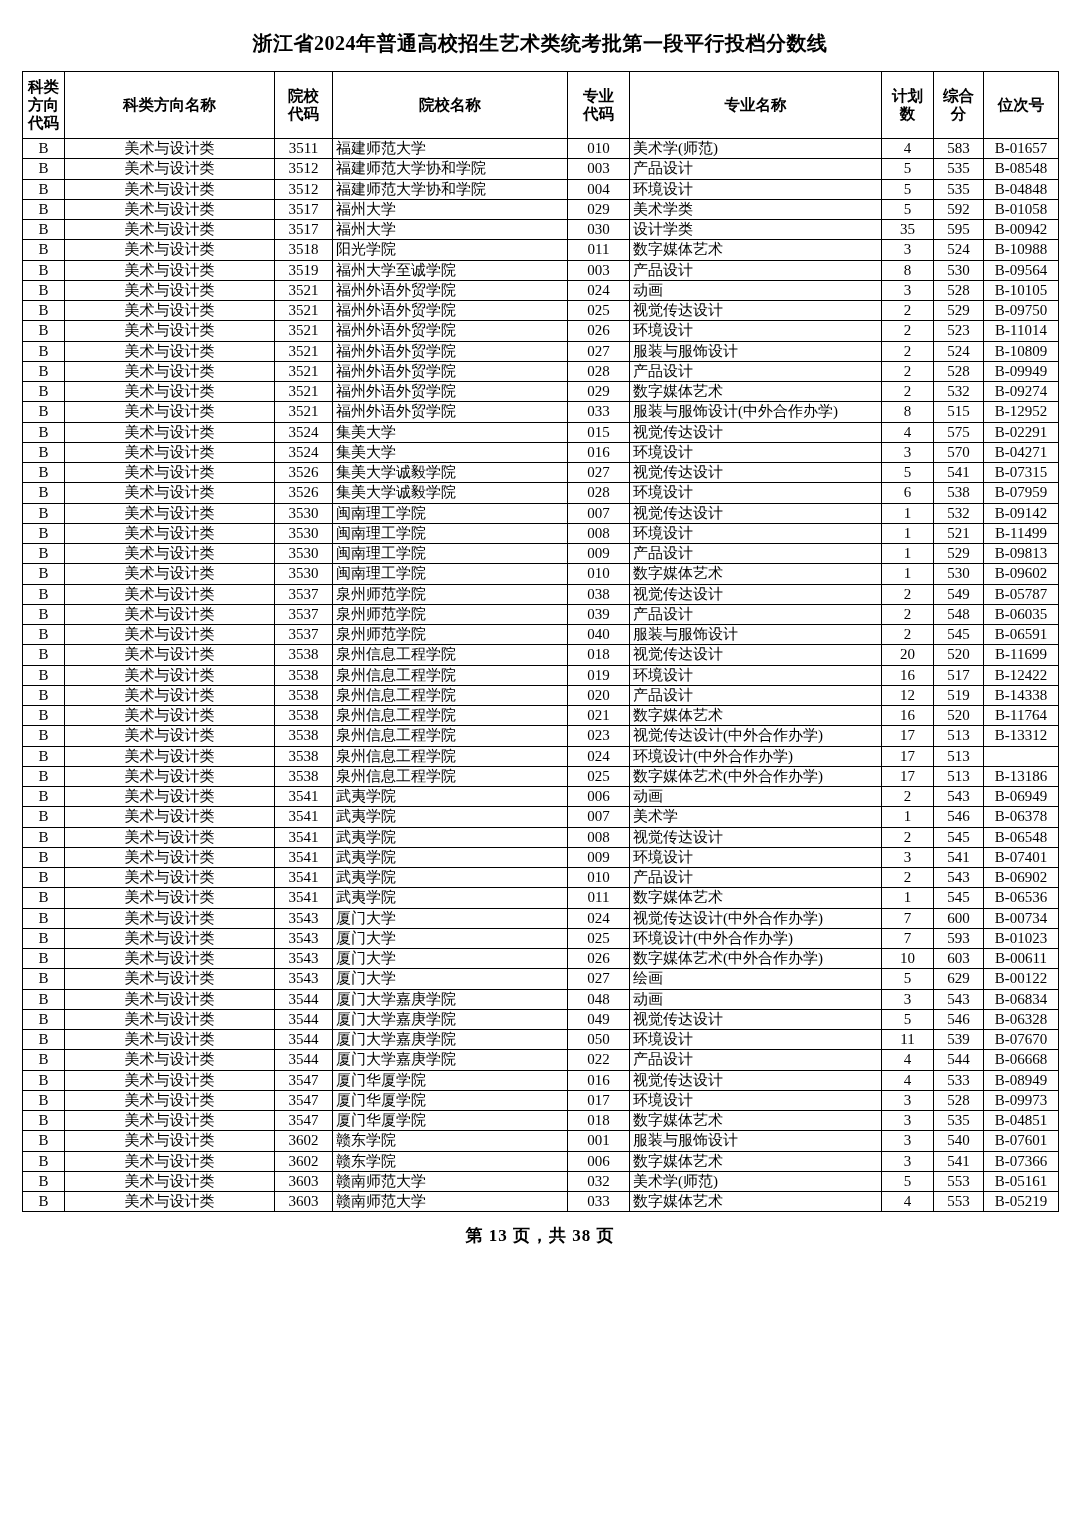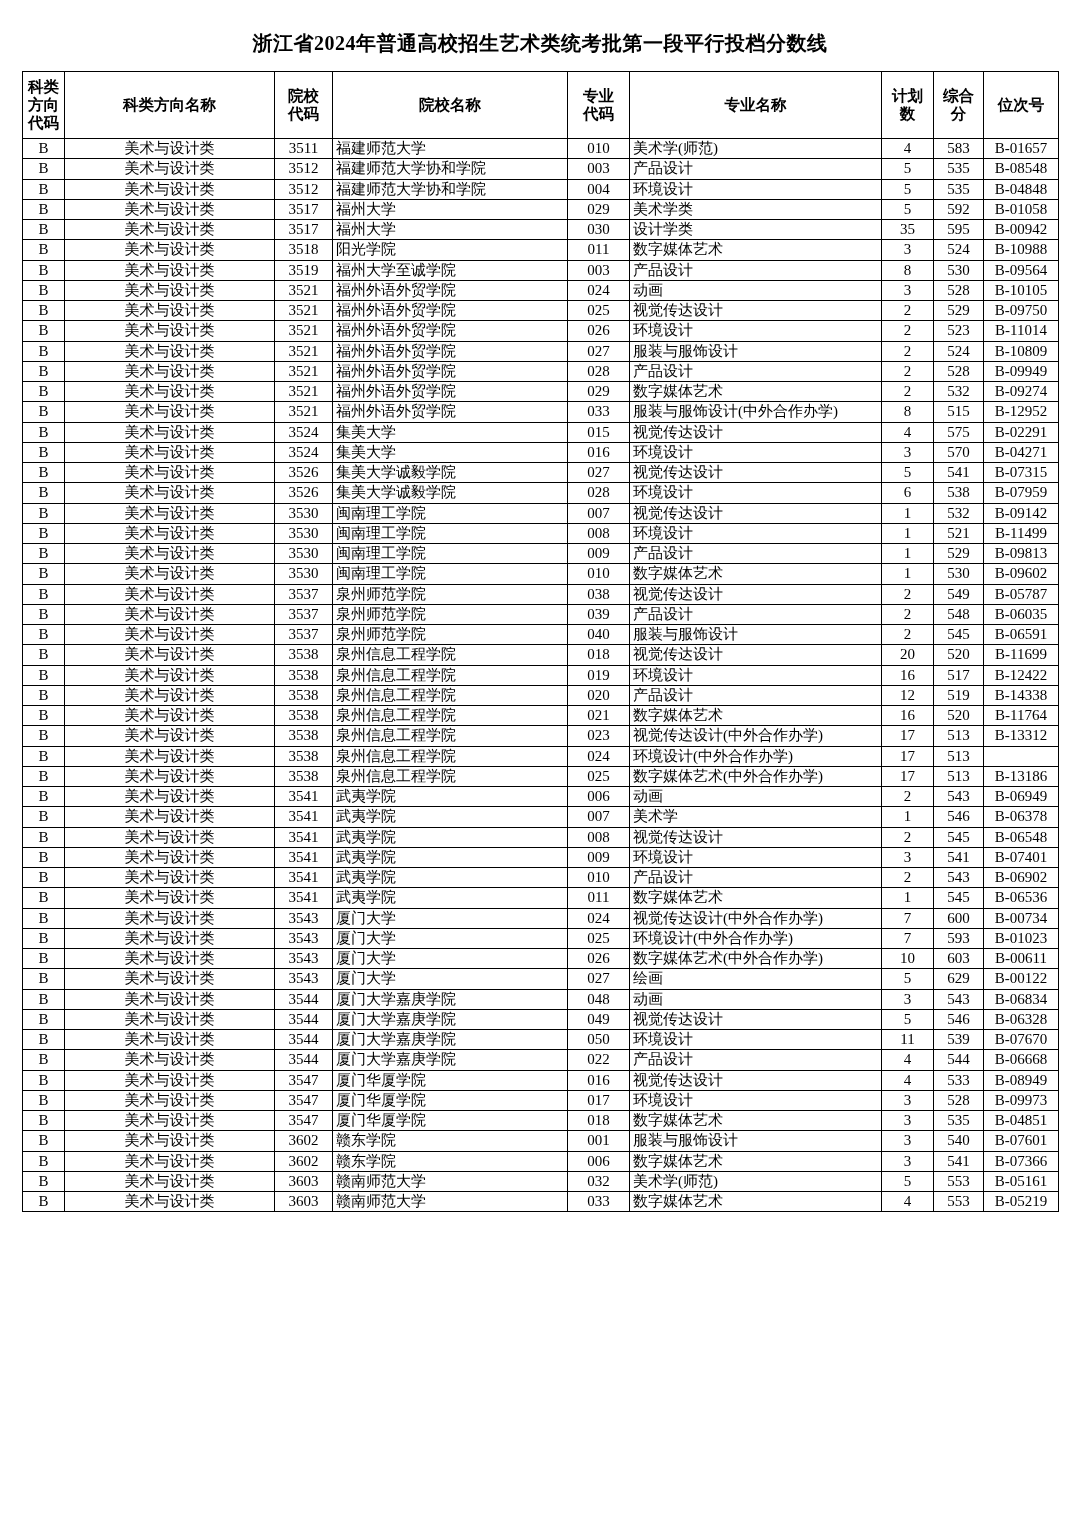--- a/index.html
+++ b/index.html
@@ -701,13 +701,14 @@
           <td class="lft">赣南师范大学</td>
           <td class="ctr">033</td>
           <td class="lft">数字媒体艺术</td>
           <td class="ctr">4</td>
           <td class="ctr">553</td>
           <td class="ctr">B-05219</td>
         </tr>
       </tbody>
   </table>
 
+  <div class="footer">第 13 页，共 38 页</div>
 </div>
 
 </body></html>

